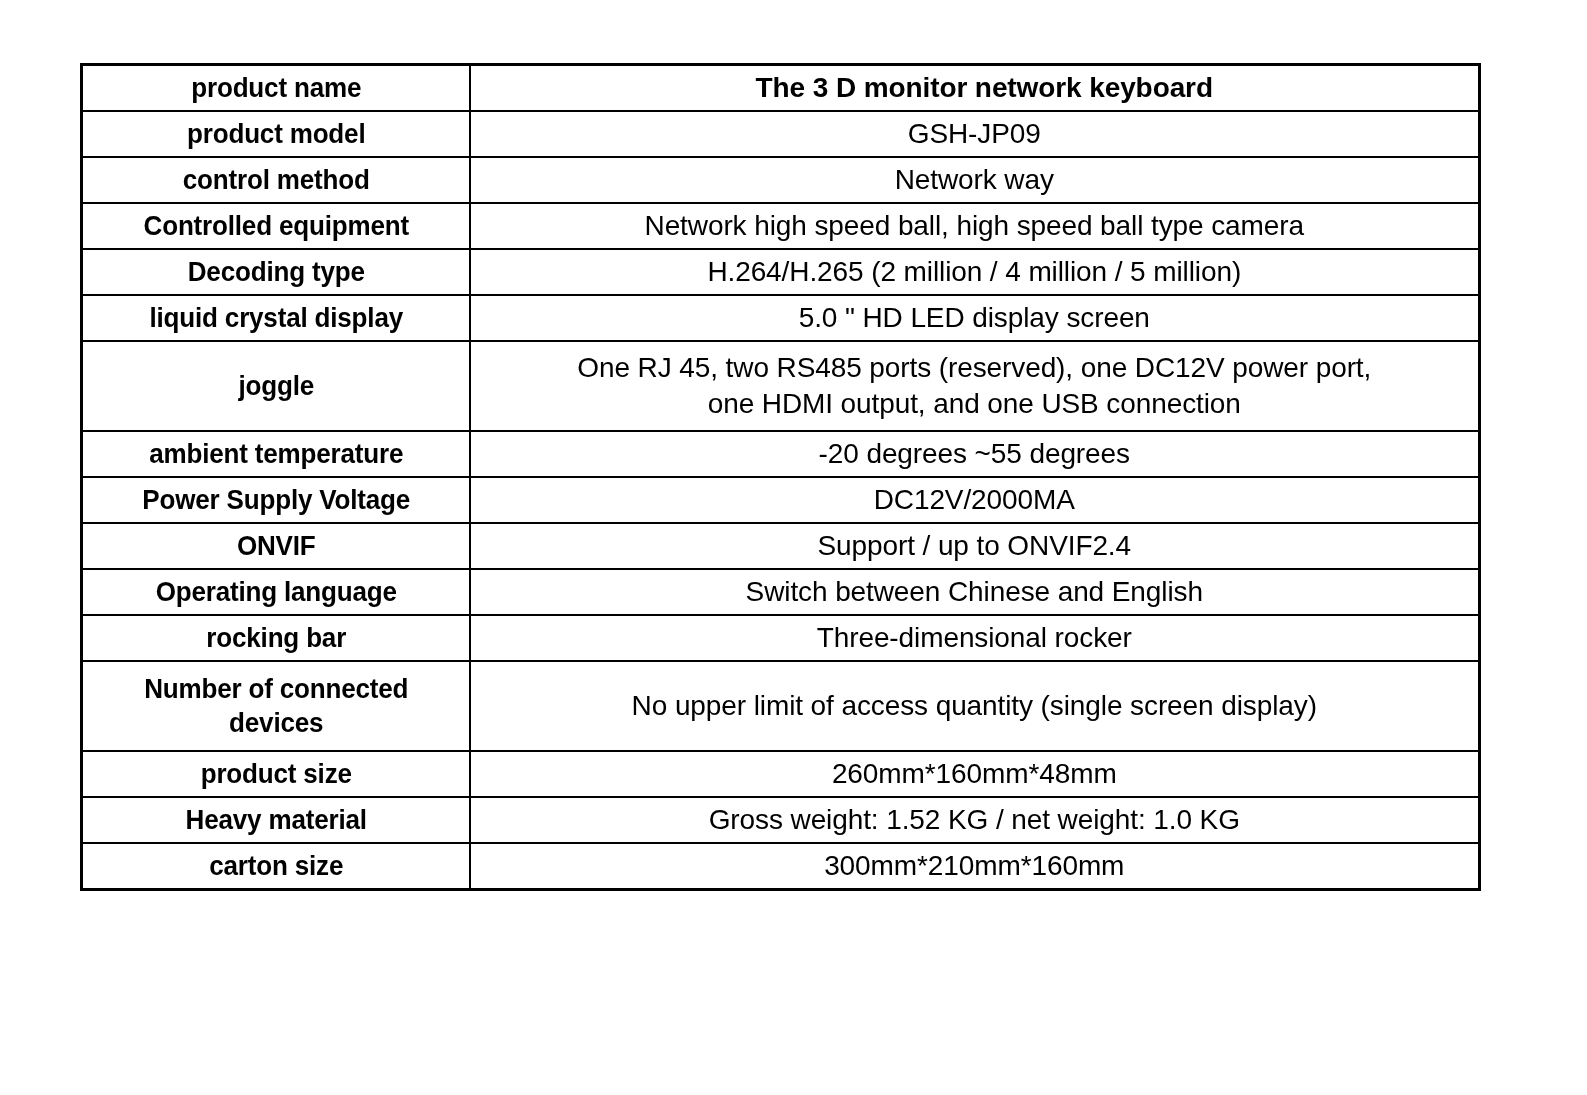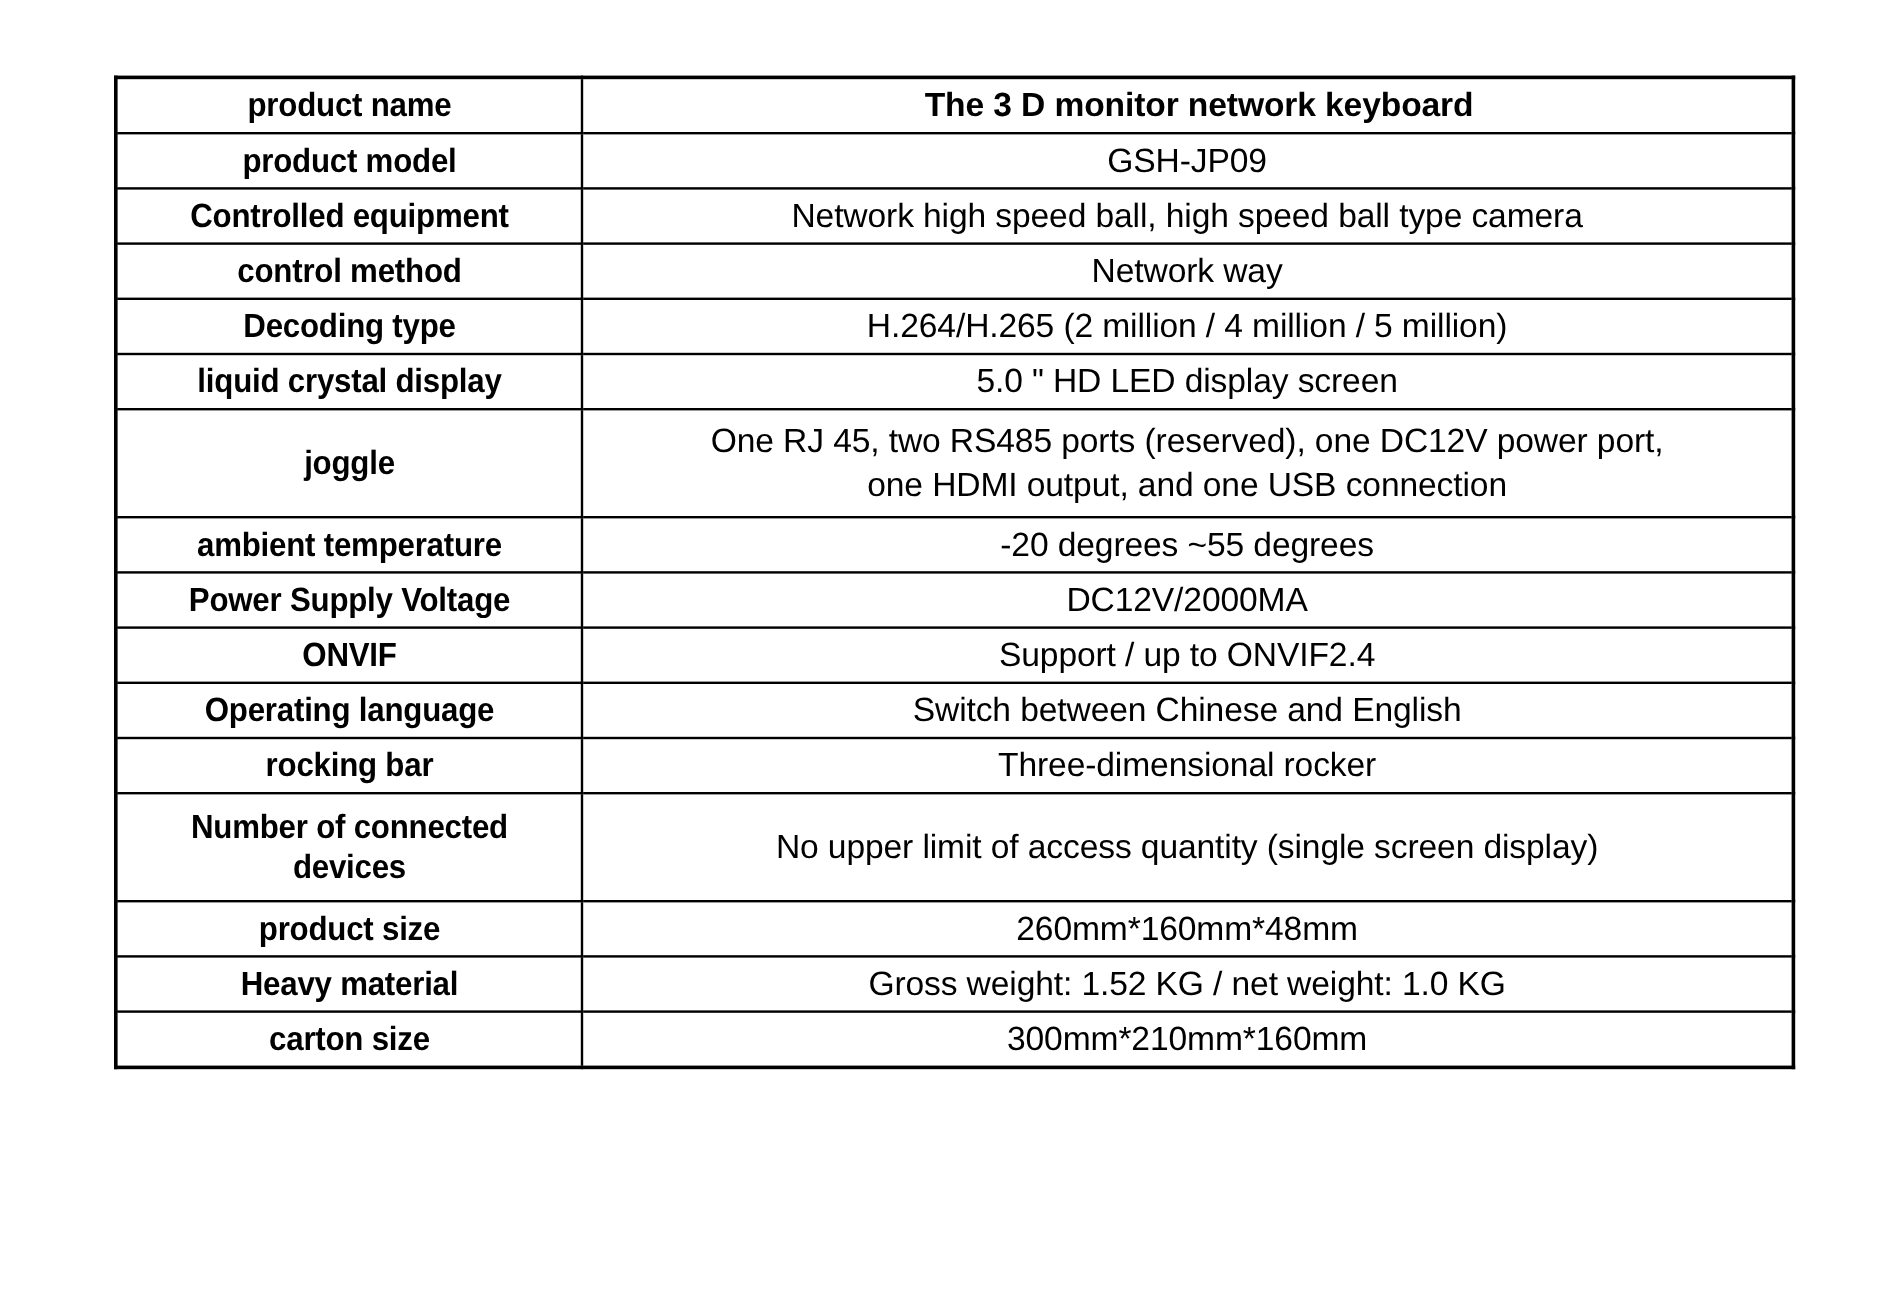--- a/index.html
+++ b/index.html
@@ -10,21 +10,21 @@
   body {
     width: 1587px;
     height: 1095px;
     font-family: "Liberation Sans", "DejaVu Sans", sans-serif;
     color: #000000;
     overflow: hidden;
   }
 
   #spec-sheet {
     position: absolute;
-    left: 95px;
+    left: 80px;
     top: 63px;
     width: 1276px;
   }
 
   table.spec-table {
     width: 100%;
     border-collapse: collapse;
     table-layout: fixed;
     border: 3px solid #000000;
   }
@@ -93,32 +93,32 @@
         <tr class="row-single">
           <td class="label-cell">
             <span class="cell-text">product model</span>
           </td>
           <td class="value-cell">
             <span class="cell-text">GSH-JP09</span>
           </td>
         </tr>
         <tr class="row-single">
           <td class="label-cell">
+            <span class="cell-text">control method</span>
+          </td>
+          <td class="value-cell">
+            <span class="cell-text">Network way</span>
+          </td>
+        </tr>
+        <tr class="row-single">
+          <td class="label-cell">
             <span class="cell-text">Controlled equipment</span>
           </td>
           <td class="value-cell">
             <span class="cell-text">Network high speed ball, high speed ball type camera</span>
-          </td>
-        </tr>
-        <tr class="row-single">
-          <td class="label-cell">
-            <span class="cell-text">control method</span>
-          </td>
-          <td class="value-cell">
-            <span class="cell-text">Network way</span>
           </td>
         </tr>
         <tr class="row-single">
           <td class="label-cell">
             <span class="cell-text">Decoding type</span>
           </td>
           <td class="value-cell">
             <span class="cell-text">H.264/H.265 (2 million / 4 million / 5 million)</span>
           </td>
         </tr>

